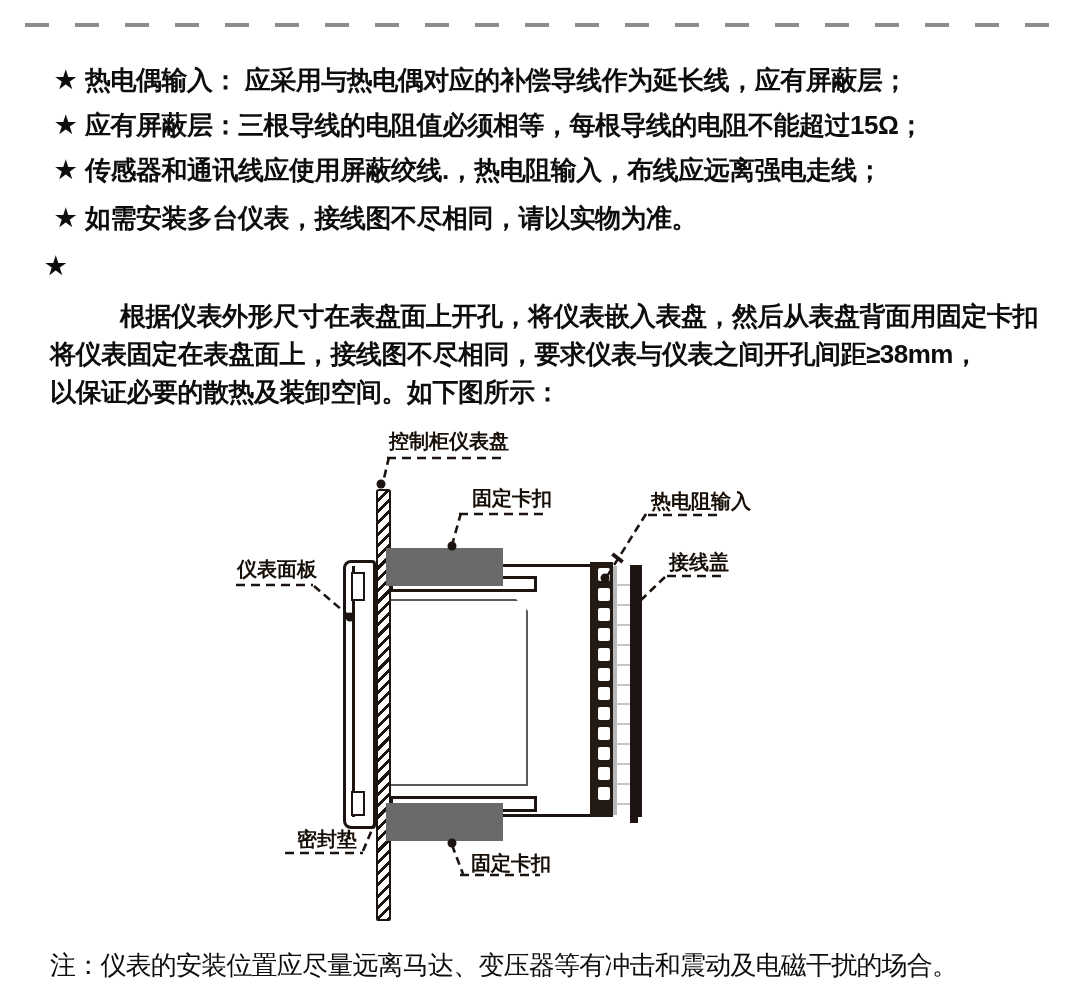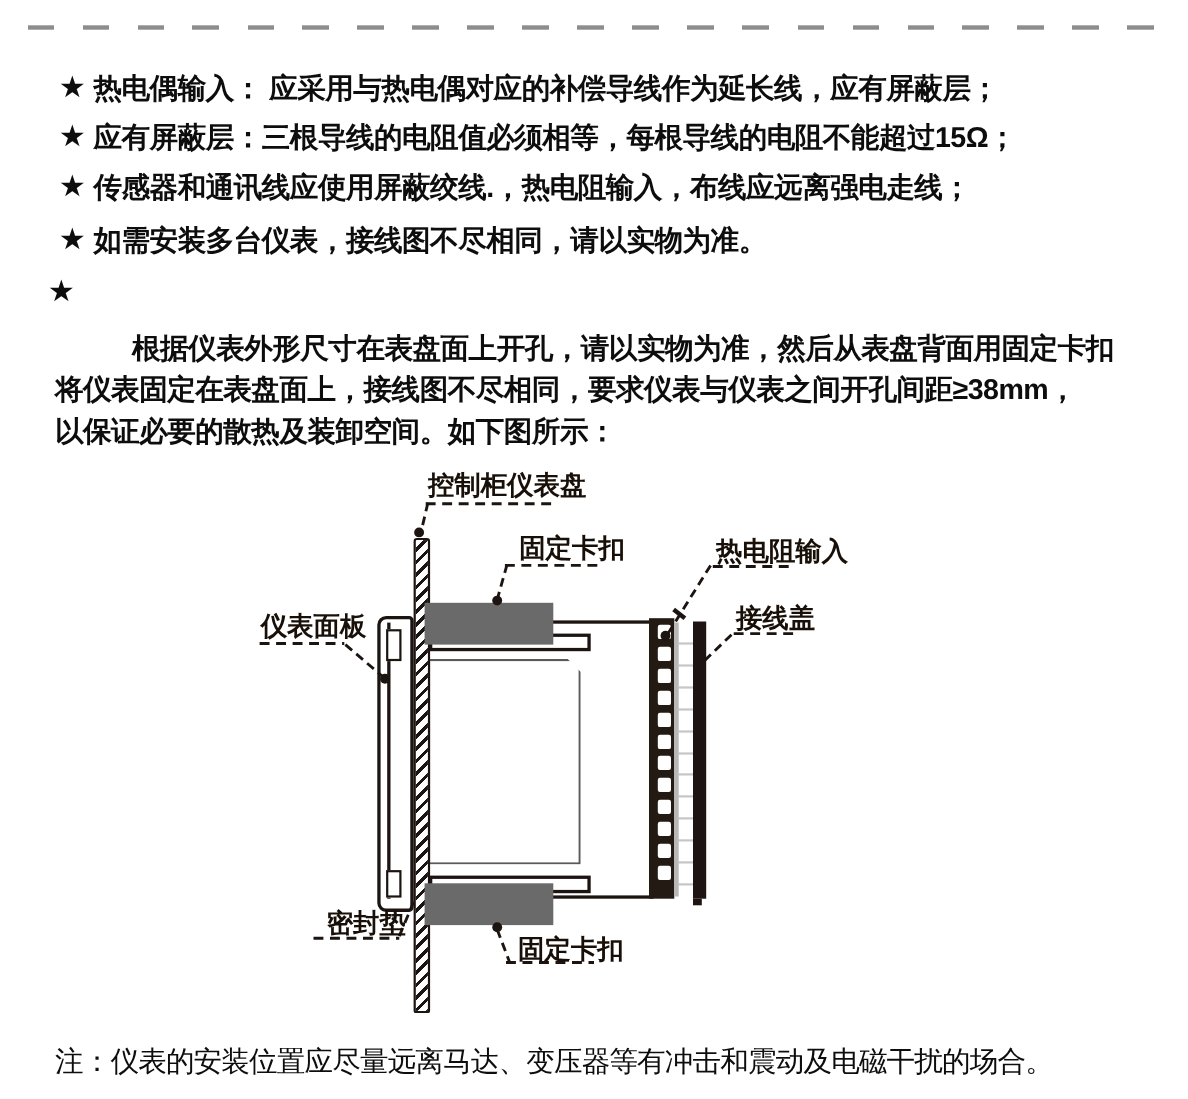--- a/index.html
+++ b/index.html
@@ -13,21 +13,21 @@
   .sep{
     left:25px;top:23px;width:1032px;height:4px;
     background:repeating-linear-gradient(90deg,#8d8d8d 0 24px,transparent 24px 50px);
   }
   
   .bullet{display:flex;align-items:flex-start;font-weight:700;font-size:26px;line-height:28px;white-space:nowrap;letter-spacing:-0.5px;color:#0d0d0d;}
   .bullet .star{font-size:24px;margin-right:9px;line-height:28px;}
   .para{font-weight:700;font-size:26px;line-height:28px;white-space:nowrap;letter-spacing:-0.5px;color:#0d0d0d;}
   .note{font-weight:400;font-size:26px;line-height:28px;white-space:nowrap;letter-spacing:-0.8px;color:#0d0d0d;}
   
-  .dlabel{font-weight:600;font-size:24px;line-height:21px;white-space:nowrap;color:#181008;z-index:6;}
+  .dlabel{font-weight:600;font-size:20px;line-height:21px;white-space:nowrap;color:#181008;z-index:6;}
   .panel-hatch{
     left:376px;top:489px;width:11px;height:428px;z-index:2;
     border:2px solid #1c1410;border-radius:3px 3px 2px 2px;
     background:repeating-linear-gradient(135deg,#ffffff 0 5px,#1c1410 5px 8px);
   }
   .gasket{left:370px;top:562px;width:7px;height:258px;background:#c9c9c9;z-index:1;}
   .bezel{left:343px;top:560px;width:27px;height:263px;border:3px solid #1c1410;border-radius:8px 4px 4px 8px;background:#fff;z-index:2;}
   .bezel-line{left:352px;top:566px;width:3px;height:251px;background:#1c1410;z-index:3;}
   .clip-slot{width:10px;border:2.5px solid #1c1410;background:#fff;z-index:4;left:351px;}
   .body-case{left:385px;top:564px;width:209px;height:253px;border:3px solid #1c1410;background:#fff;z-index:1;box-sizing:border-box;}
@@ -64,21 +64,21 @@
   <span>传感器和通讯线应使用屏蔽绞线.，热电阻输入，布线应远离强电走线；</span>
 </div>
 <div class="abs bullet" style="left:55px;top:204px;">
   <span class="star">★</span>
   <span>如需安装多台仪表，接线图不尽相同，请以实物为准。</span>
 </div>
 <div class="abs bullet" style="left:45px;top:252px;">
   <span class="star" style="margin-right:6px;">★</span>
 </div>
 
-<div class="abs para" style="left:120px;top:302px;">根据仪表外形尺寸在表盘面上开孔，请以实物为准，然后从表盘背面用固定卡扣</div>
+<div class="abs para" style="left:120px;top:302px;">根据仪表外形尺寸在表盘面上开孔，将仪表嵌入表盘，然后从表盘背面用固定卡扣</div>
 <div class="abs para" style="left:50px;top:340px;">将仪表固定在表盘面上，接线图不尽相同，要求仪表与仪表之间开孔间距≥38mm，</div>
 <div class="abs para" style="left:50px;top:378px;">以保证必要的散热及装卸空间。如下图所示：</div>
 
 <div>
 
   <div class="abs gasket"></div>
   <div class="abs body-case"></div>
   <div class="abs inner-case"></div>
   <div class="abs rail" style="top:576px;"></div>
   <div class="abs rail" style="top:796px;"></div>

